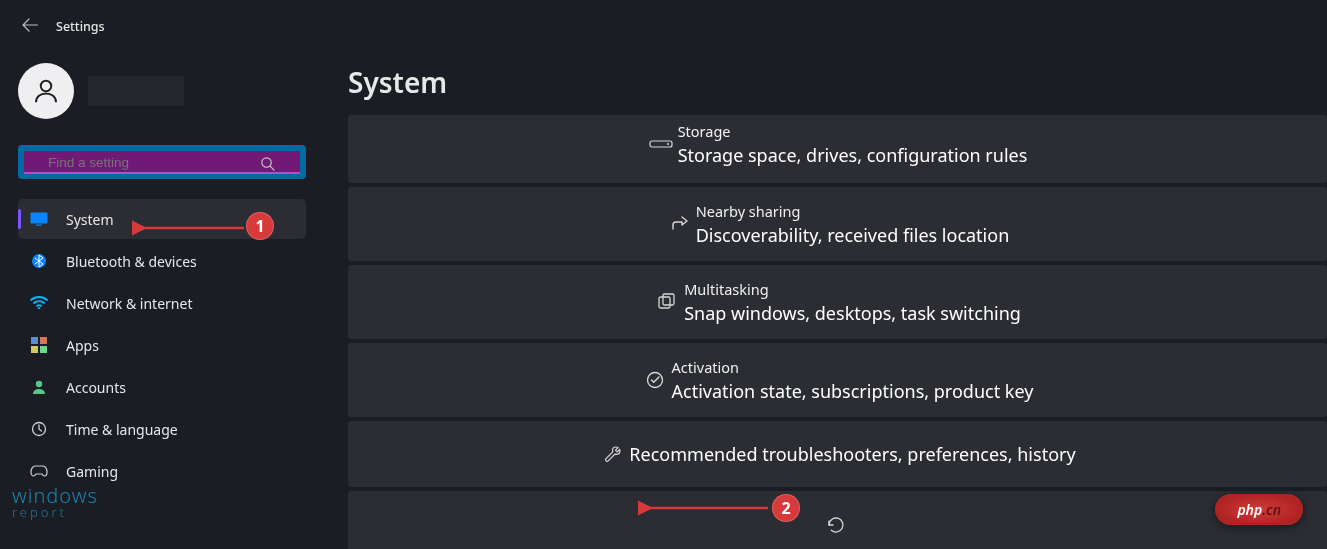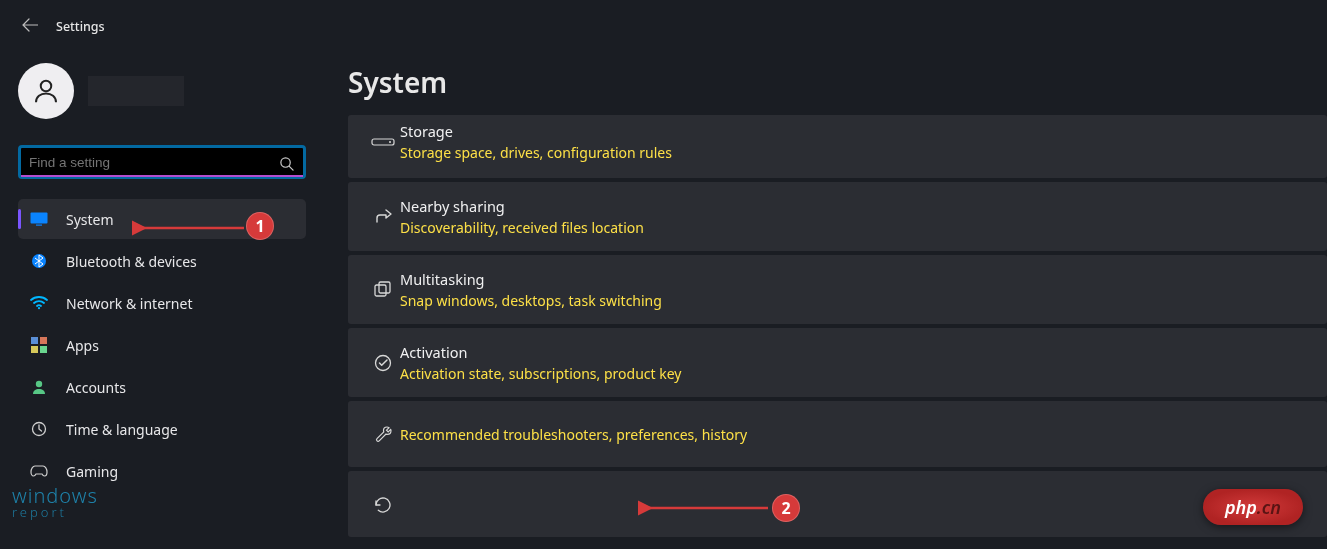--- a/index.html
+++ b/index.html
@@ -22,24 +22,24 @@
     .profile { display: flex; align-items: center; gap: 14px; margin-top: 6px; margin-bottom: 26px; }
     .avatar {
       width: 56px; height: 56px; border-radius: 50%;
       background: #efeef1; display: flex; align-items: center; justify-content: center;
       color: #2b2b2b;
     }
     .profile-name { width: 96px; height: 30px; background: #24262c; }
     .search-wrap {
       position: relative;
       height: 34px;
-      border: 3px solid #0369a1;
-      background: #000000;
+      border: 6px solid #0369a1;
+      background: #701a75;
       border-radius: 4px;
-      display:flex; align-items:center; padding: 0 8px;
+      display:flex; align-items:center; padding: 0 24px;
       margin-bottom: 20px;
     }
     .search-wrap::after {
       content: ""; position:absolute; left:0; right:0; bottom:-1px; height:2px;
       background: #b44dcf;
     }
     .search-input {
       flex:1; background:transparent; border:none; outline:none;
       color:#bfbfc5; font-size: 13.5px;
     }
@@ -65,38 +65,38 @@
     .i-apps { color:#7a9bd8; }
     .i-acc { color:#57c785; }
     .i-time { color:#cfcfcf; }
     .i-game { color:#cfcfcf; }
     .main { flex:1; padding: 18px 0 0 28px; }
     .page-title { font-size: 28px; font-weight: 600; margin-bottom: 14px; }
     .cards { display:flex; flex-direction:column; gap:4px; }
     .card {
       background:#2b2d33; border-radius:3px;
       display:flex; align-items:center; gap:4px;
-      padding: 14px 22px; min-height: 66px; cursor:pointer;
+      padding: 14px 22px; min-height: 66px; cursor:pointer;justify-content:center;
     }
     .card.short { min-height: 42px; padding: 6px 22px 16px 22px; }
     .card-icon { width:26px; display:flex; align-items:center; justify-content:center; color:#d8d8d8; }
     .card-text { display:flex; flex-direction:column; gap:2px; }
     .card-title { font-size: 14.5px; color:#f0f0f1; font-weight:400; }
-    .card-sub { font-size: 14px; color:#fde047; }
+    .card-sub { font-size: 18px; color:#ffffff; }
     .watermark {
       position:absolute; left:12px; bottom:30px; color:#1f9ecf; opacity:.78;
       font-size:20px; font-weight:300; letter-spacing:1px; line-height:1;
       user-select:none;
     }
     .watermark small { display:block; font-size:13px; letter-spacing:3px; color:#1f9ecf; opacity:.9; }
     .php-badge {
       position:absolute; right:24px; bottom:24px;
       padding:6px 22px; border-radius:18px;
       background: radial-gradient(ellipse at center,#d13a3a 0%,#b02323 70%);
-      color:#fff; font-size:18px; font-style:italic; font-weight:600;
+      color:#fff; font-size:14px; font-style:italic; font-weight:600;
       box-shadow: 0 2px 8px rgba(0,0,0,.5);
     }
     .php-badge .dim { color:#5a1414; font-style:italic; }
     .annot { position:absolute; pointer-events:none; }
     .annot svg { display:block; }
     .badge-num {
       width:28px; height:28px; border-radius:50%;
       background:#d63a3a; color:#fff; font-weight:700; font-size:16px;
       display:flex; align-items:center; justify-content:center;
       border:1px solid #fff3;

